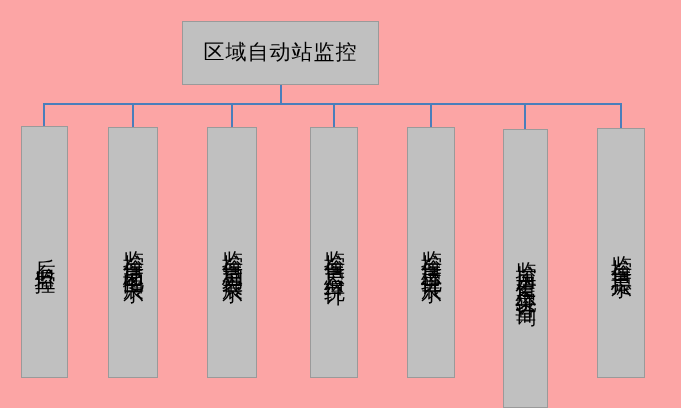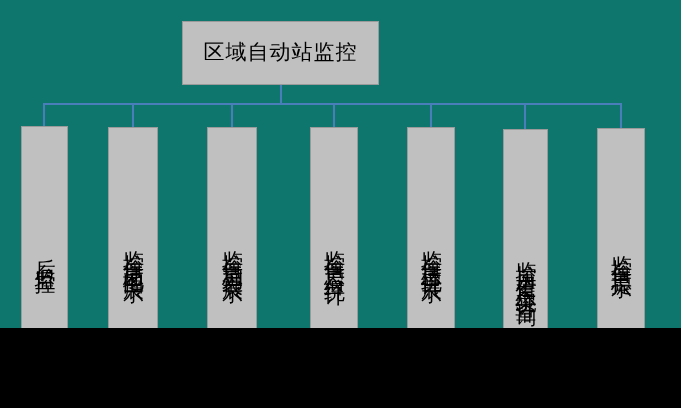--- a/index.html
+++ b/index.html
@@ -3,22 +3,22 @@
 <meta charset="utf-8">
 <style>
   html, body {
     margin: 0;
     padding: 0;
     background: #000000;
   }
   #canvas {
     position: relative;
     width: 681px;
-    height: 328px;
-    background: #0f766e;
+    height: 408px;
+    background: #fca5a5;
     overflow: hidden;
     font-family: "DejaVu Serif", "Liberation Serif", serif;
   }
   .node {
     position: absolute;
     background: #c0c0c0;
     border: 1px solid #9a9a9a;
     box-sizing: border-box;
     color: #000000;
     display: flex;

